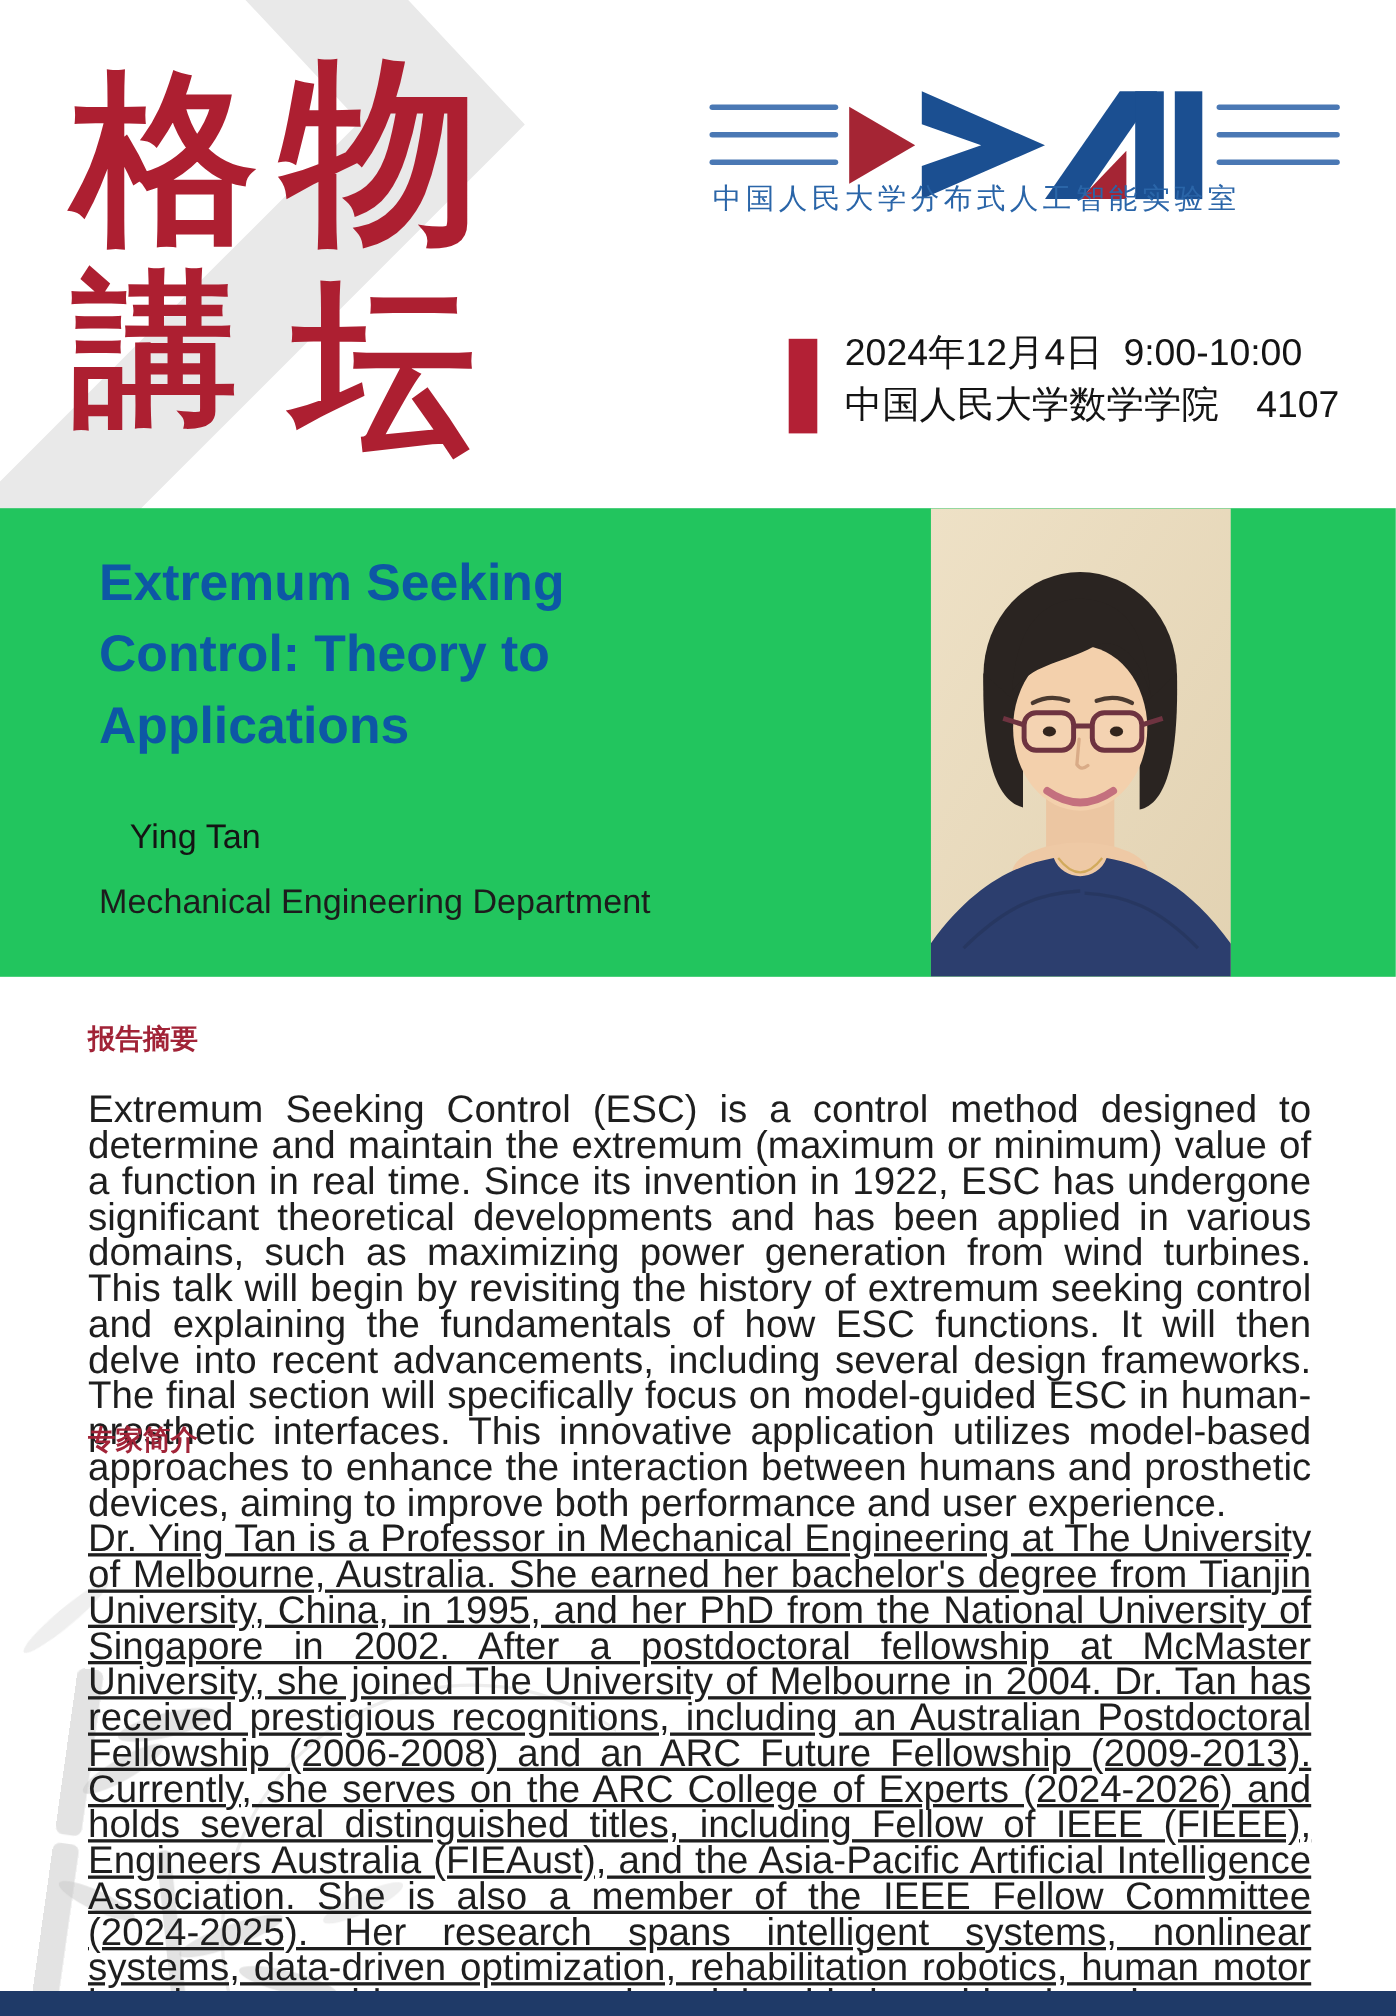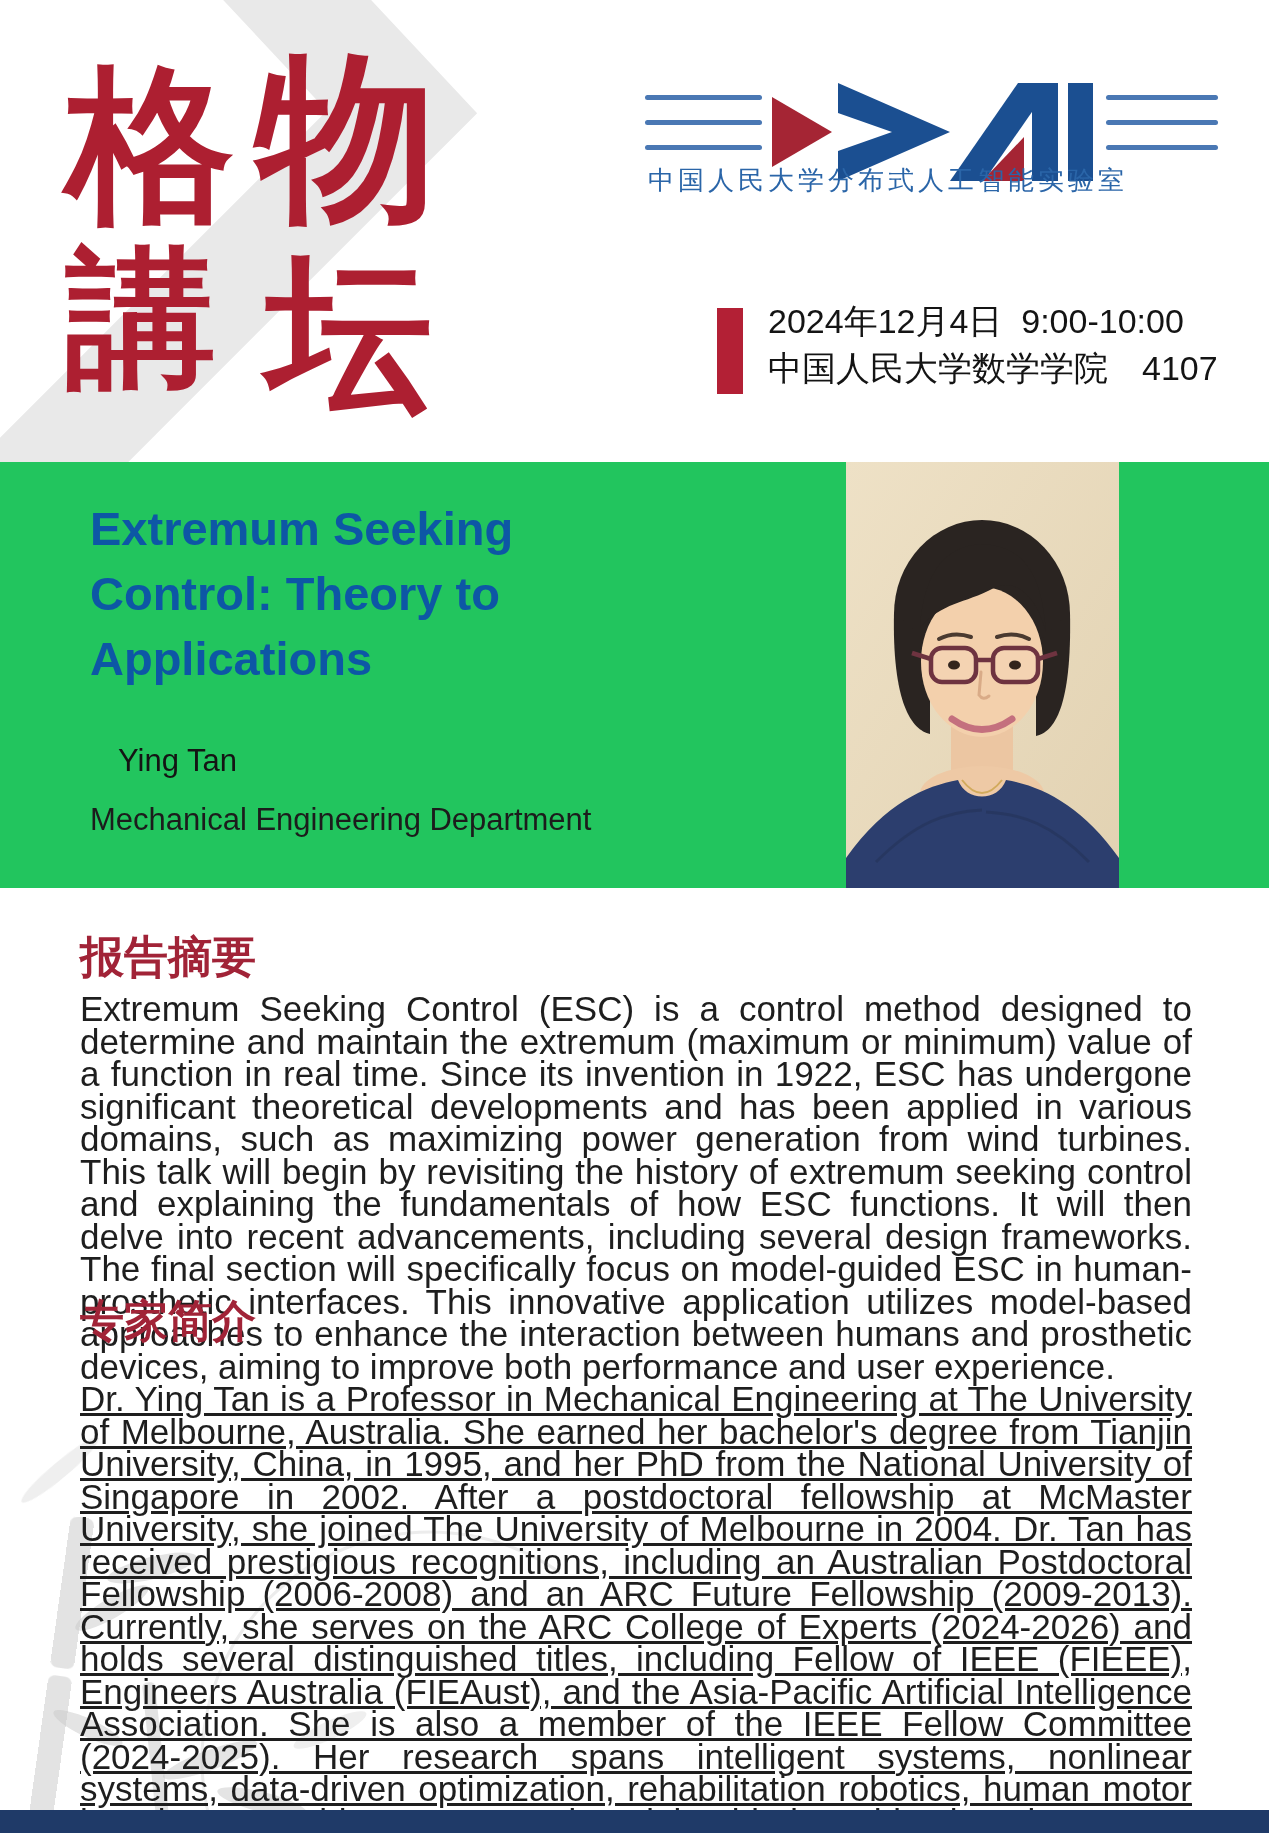--- a/index.html
+++ b/index.html
@@ -31,21 +31,21 @@
   .event-line + .event-line{margin-top:13px;}
   
   .band{position:absolute;left:0;top:462px;width:1269px;height:426px;background:#22c55e;z-index:1;}
   .talk-title{position:absolute;left:90px;top:34px;width:580px;
     font-size:47px;font-weight:bold;color:#0d57a5;line-height:65px;}
   .speaker-name{position:absolute;left:90px;top:281px;font-size:31px;color:#141414;margin-left:28px;}
   .speaker-affil{position:absolute;left:90px;top:341px;font-size:31px;line-height:34px;color:#1c1c1c;}
   .photo{position:absolute;left:846px;top:0px;width:273px;height:426px;overflow:hidden;}
   
   .sec-heading{position:absolute;left:80px;z-index:2;
-    font-size:44px;font-weight:bold;color:#a12337;}
+    font-size:25px;font-weight:bold;color:#a12337;}
   .sec-heading.abstract{top:928px;}
   .sec-heading.bio{top:1292px;}
   .sec-body{position:absolute;left:80px;width:1112px;z-index:2;
     font-size:35px;line-height:32.5px;color:#1e1e1e;
     text-align:justify;}
   .sec-body.abstract{top:993px;}
   .sec-body.bio{top:1383px;text-decoration:underline;}
   
   .footer-bar{position:absolute;left:0;top:1810px;width:1269px;height:23px;background:#1f3a68;z-index:3;}
 </style>

